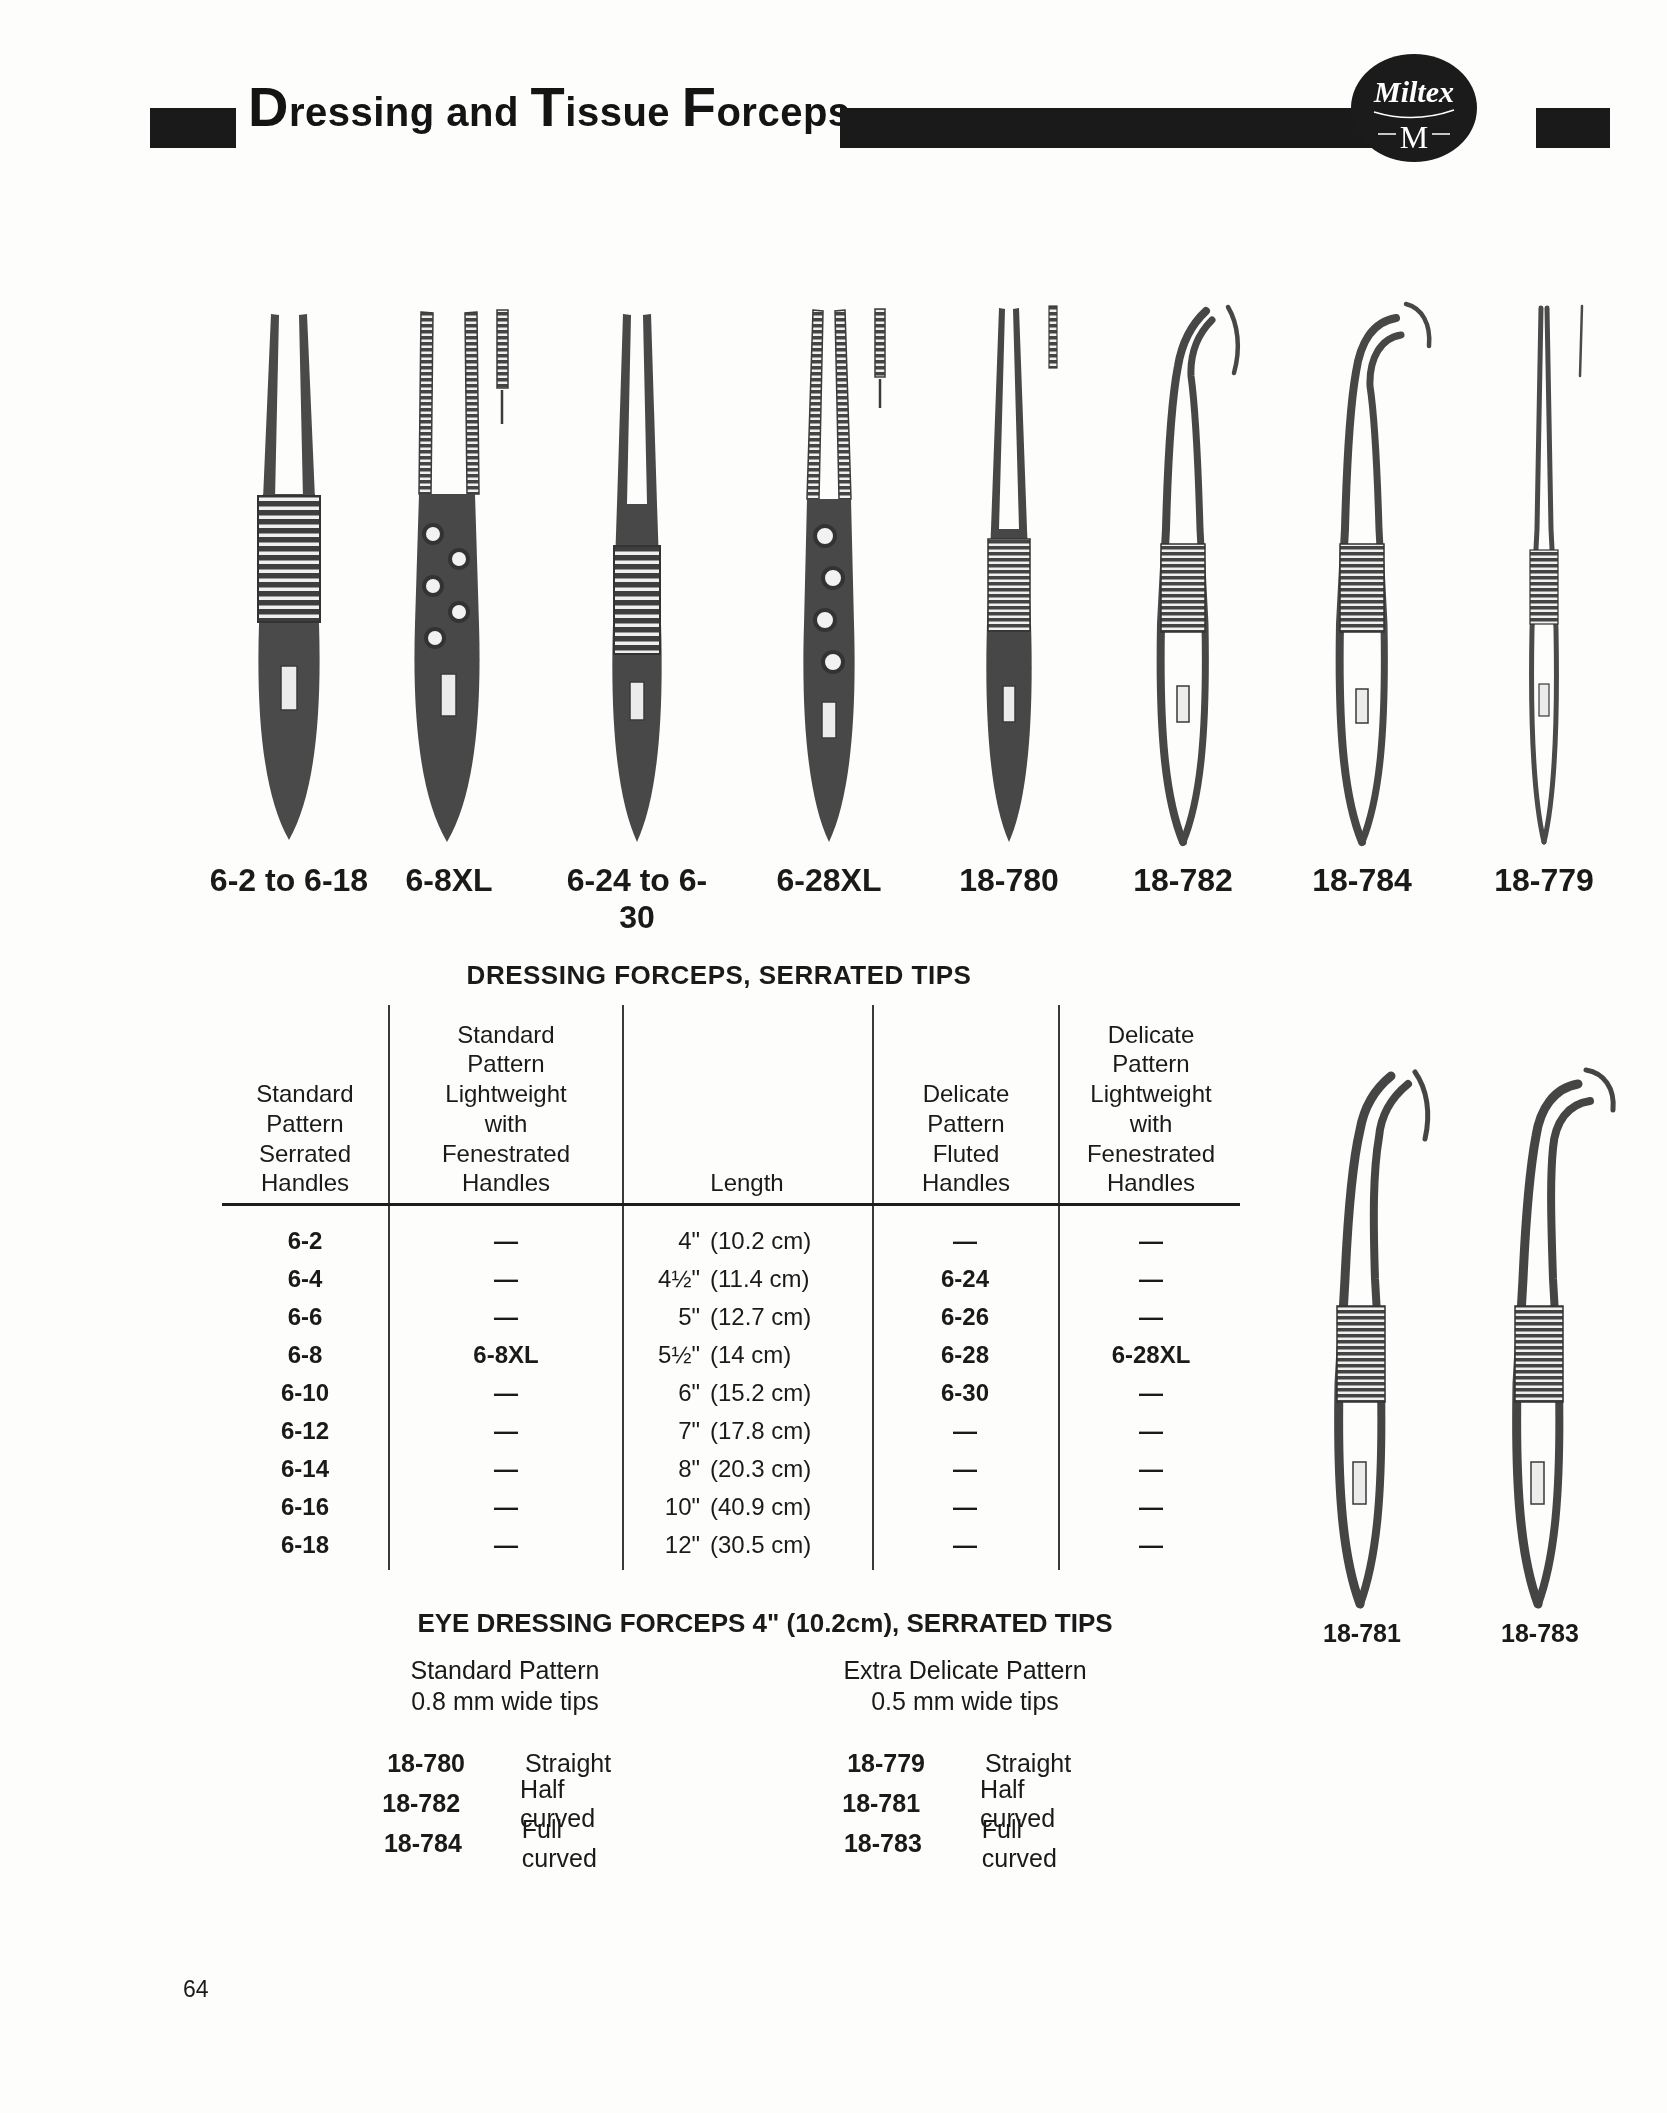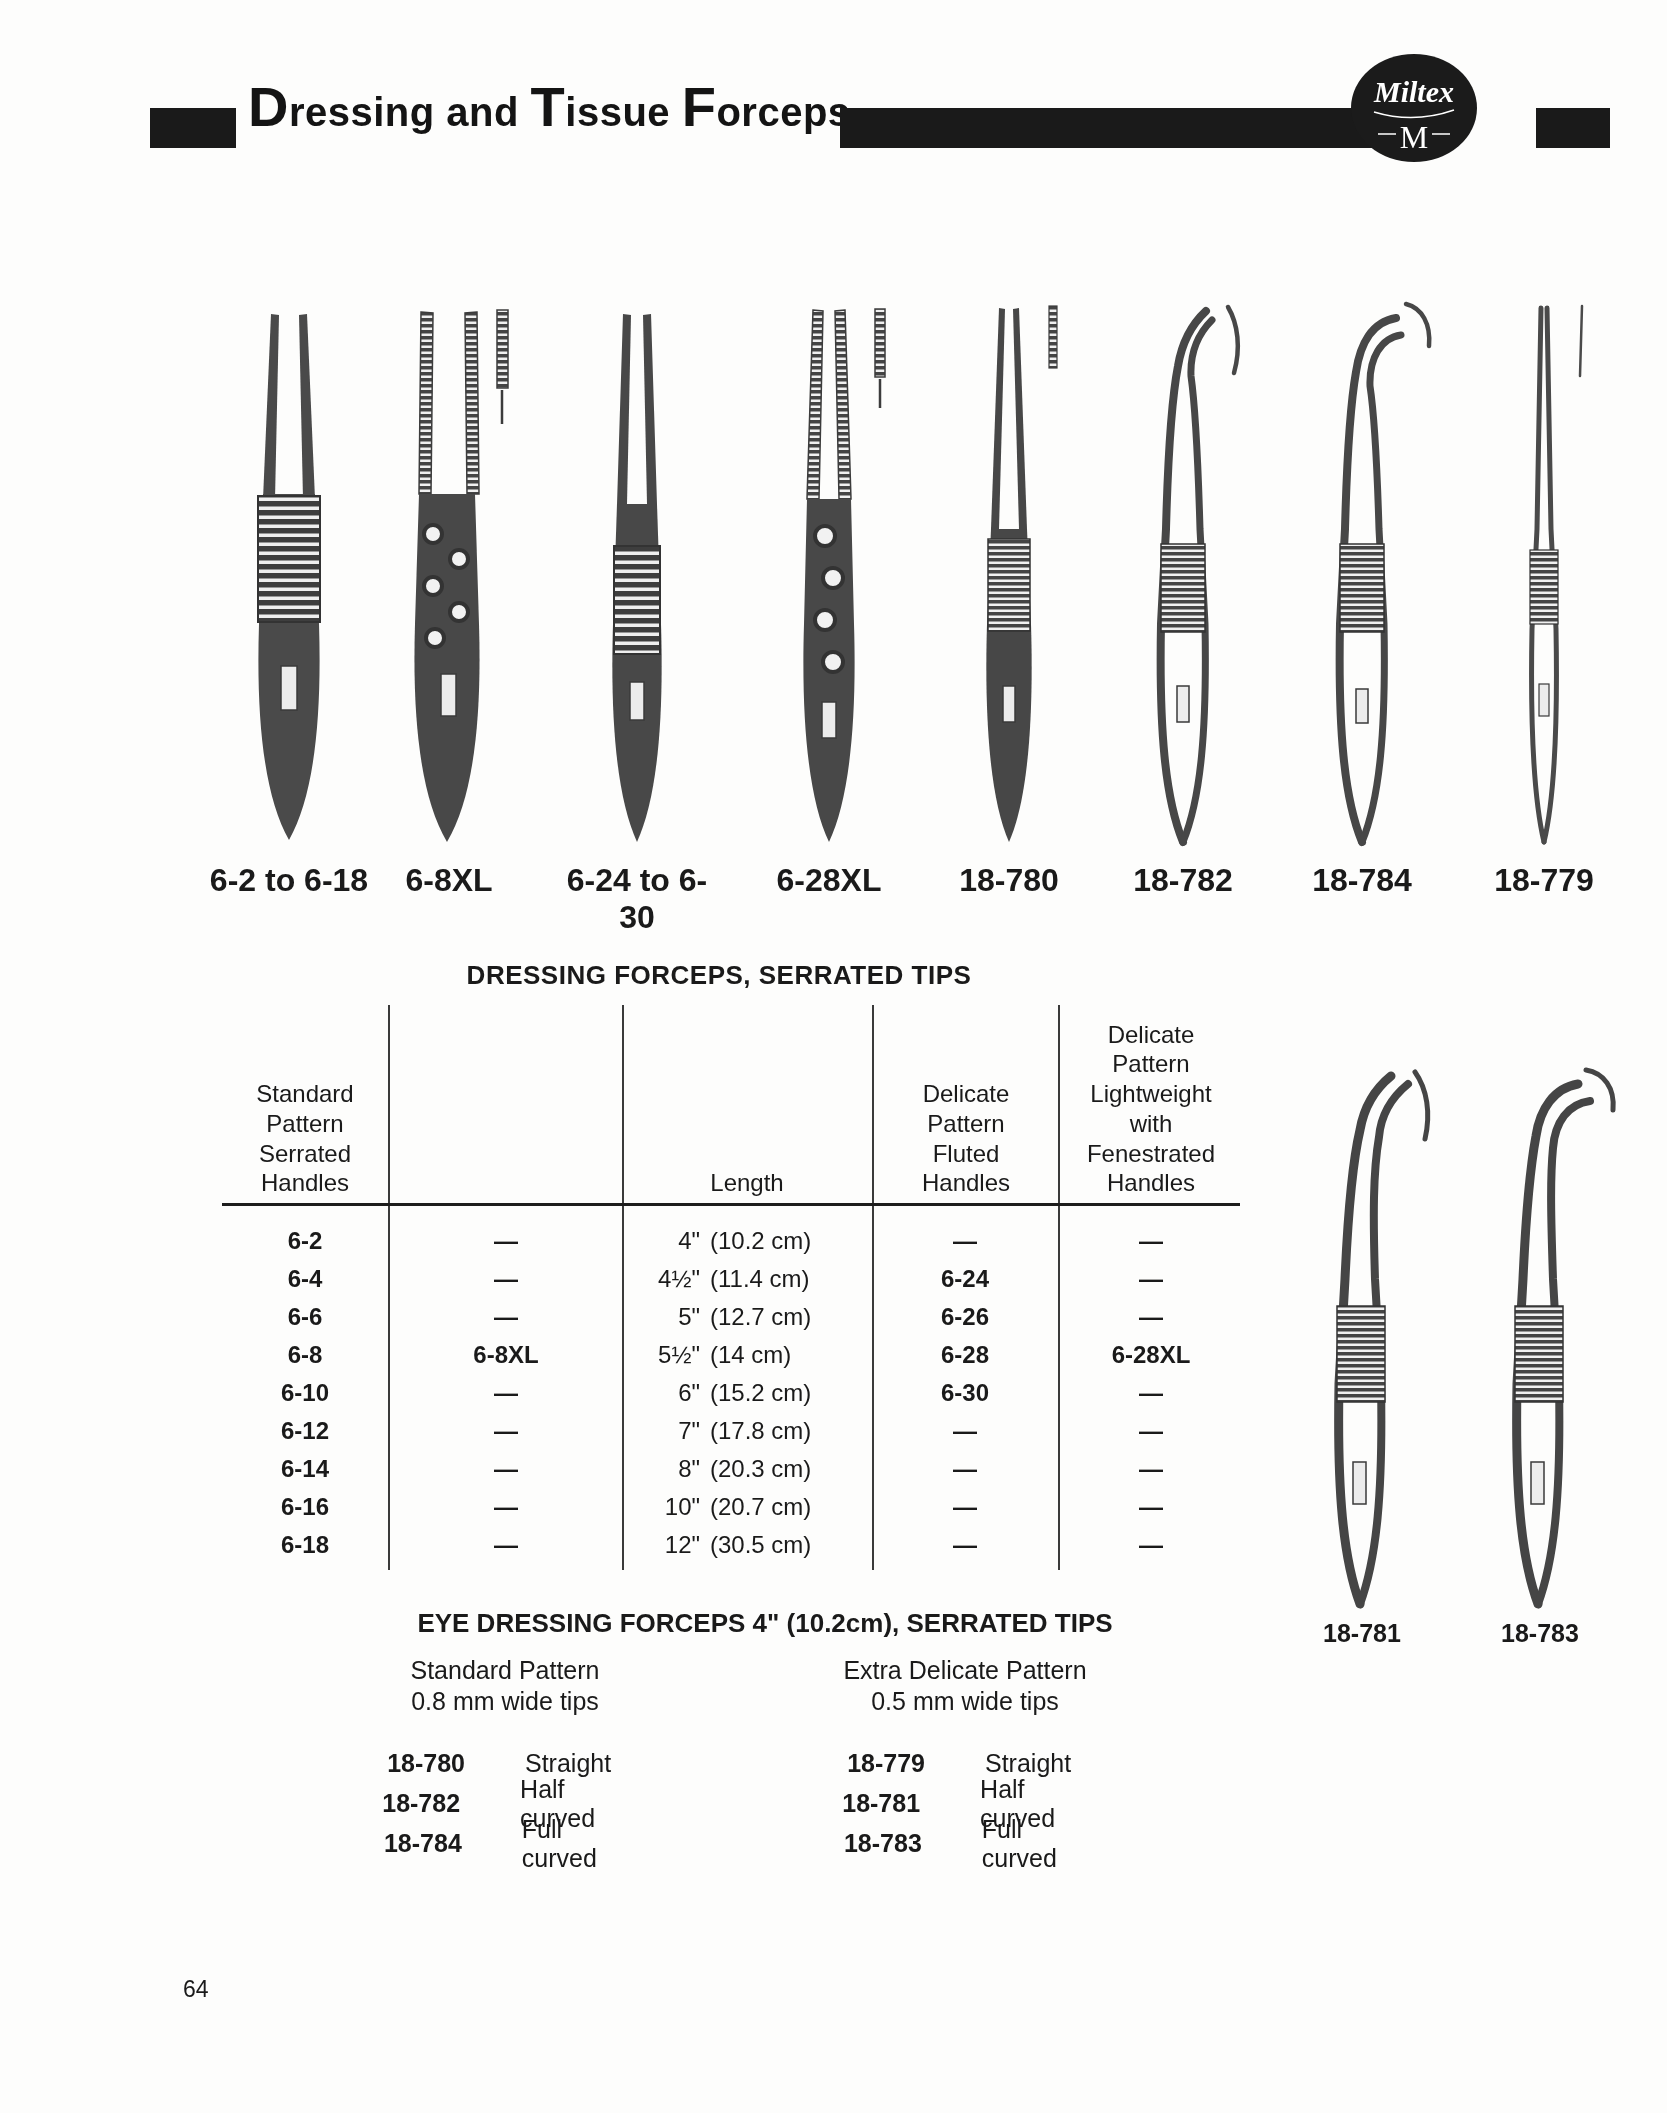--- a/index.html
+++ b/index.html
@@ -205,20 +205,21 @@
       </g>
       <rect x="66" y="256" width="28" height="74" fill="url(#serrB)" stroke="#333333" stroke-width="1.2"></rect>
       <rect x="75" y="390" width="10" height="32" fill="#ececec" stroke="#3a3a3a" stroke-width="1.2"></rect>
     </svg>
     <figcaption>18-779</figcaption>
   </figure>
 
   <h2 class="tbl-title">DRESSING FORCEPS, SERRATED TIPS</h2>
 
   <div class="hc hc-1">Standard Pattern Serrated Handles</div>
+  <div class="hc hc-2">Standard Pattern Lightweight with Fenestrated Handles</div>
   <div class="hc hc-3">Length</div>
   <div class="hc hc-4">Delicate Pattern Fluted Handles</div>
   <div class="hc hc-5">Delicate Pattern Lightweight with Fenestrated Handles</div>
 
   <div class="vl vl-1"></div>
   <div class="vl vl-2"></div>
   <div class="vl vl-3"></div>
   <div class="vl vl-4"></div>
   <div class="hrule"></div>
 
@@ -276,21 +277,21 @@
         <span class="tc tc-ltw">—</span>
         <span class="tc tc-in">8"</span>
         <span class="tc tc-cm">(20.3 cm)</span>
         <span class="tc tc-fluted">—</span>
         <span class="tc tc-delltw">—</span>
       </div>
       <div class="trow">
         <span class="tc tc-std">6-16</span>
         <span class="tc tc-ltw">—</span>
         <span class="tc tc-in">10"</span>
-        <span class="tc tc-cm">(20.7 cm)</span>
+        <span class="tc tc-cm">(40.9 cm)</span>
         <span class="tc tc-fluted">—</span>
         <span class="tc tc-delltw">—</span>
       </div>
       <div class="trow">
         <span class="tc tc-std">6-18</span>
         <span class="tc tc-ltw">—</span>
         <span class="tc tc-in">12"</span>
         <span class="tc tc-cm">(30.5 cm)</span>
         <span class="tc tc-fluted">—</span>
         <span class="tc tc-delltw">—</span>

